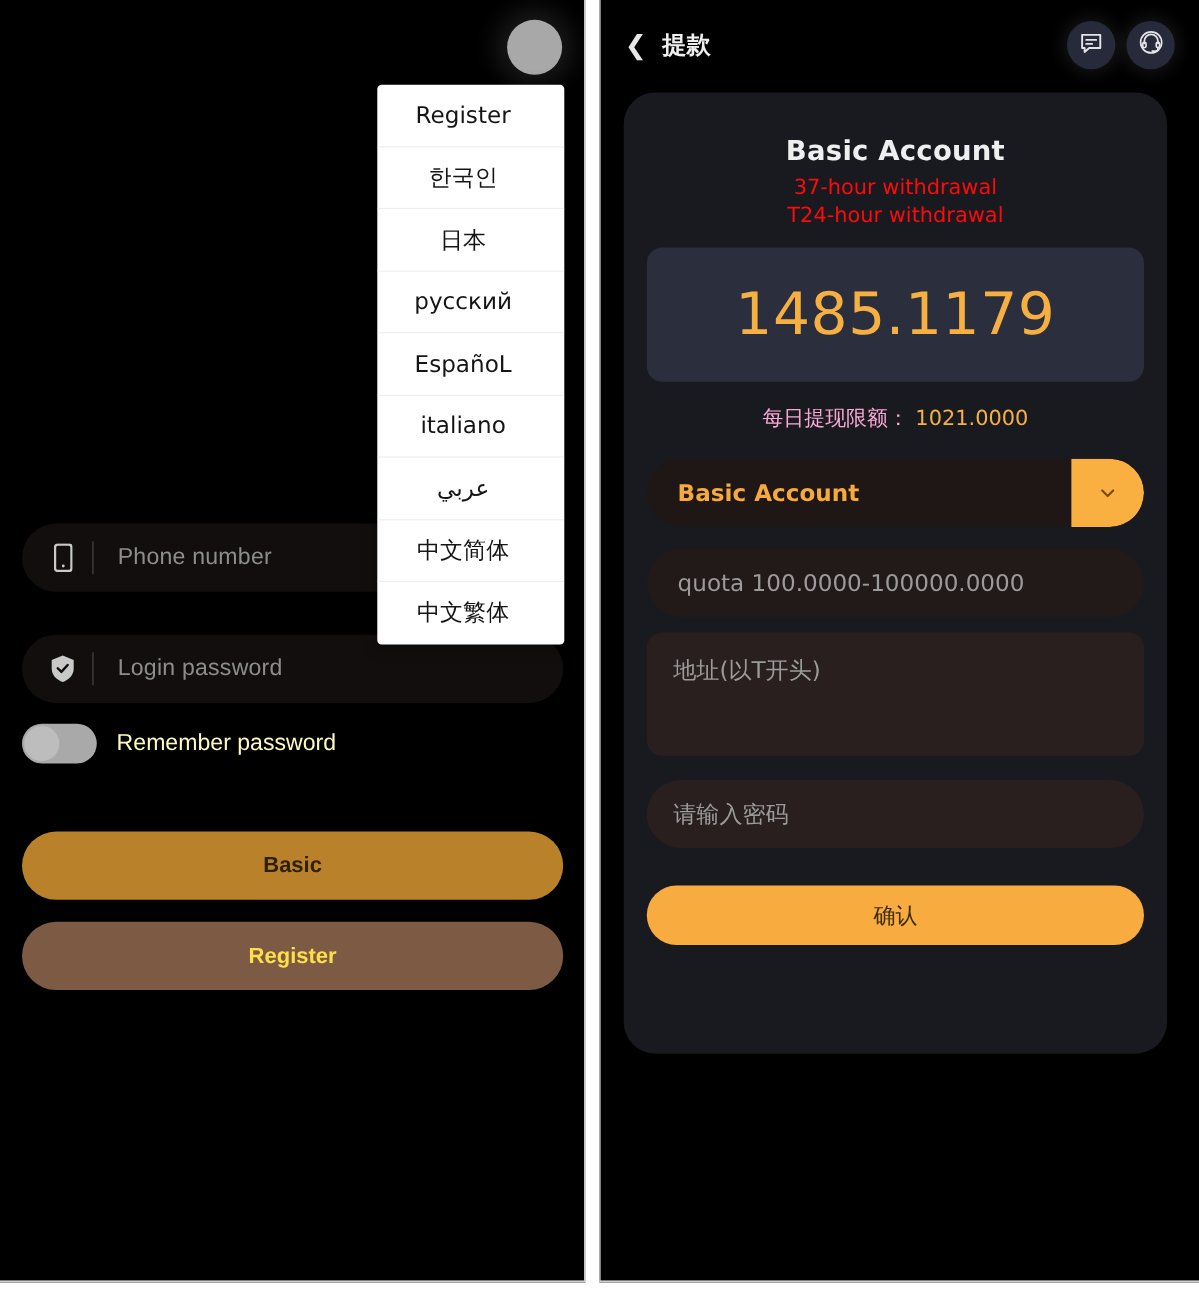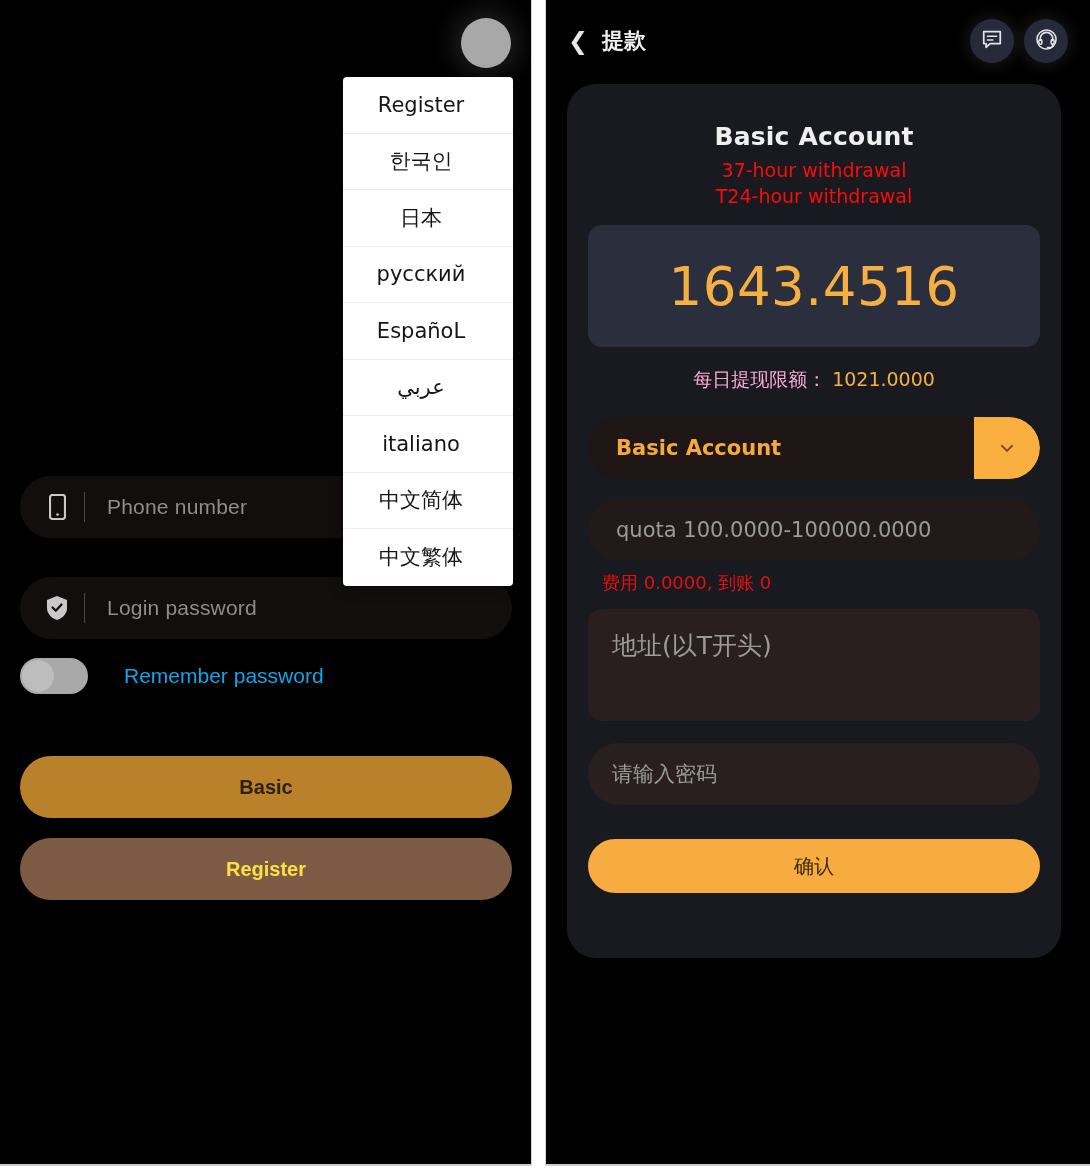--- a/index.html
+++ b/index.html
@@ -66,21 +66,21 @@
   .remember-row { display: flex; align-items: center; margin-top: 18px; }
   .toggle {
     width: 68px; height: 36px; border-radius: 18px;
     background: #a9a9a9; position: relative; flex: none;
   }
   .toggle::after {
     content: ""; position: absolute; left: 2px; top: 2px;
     width: 32px; height: 32px; border-radius: 50%;
     background: #bdbdbd;
   }
-  .remember-label { color: #0ea5e9; font-size: 21px; margin-left: 36px; }
+  .remember-label { color: #fef9c3; font-size: 21px; margin-left: 18px; }
 
   .btn-login, .btn-register {
     height: 62px; border-radius: 31px;
     display: flex; align-items: center; justify-content: center;
     font-size: 20px; font-weight: bold; border: none; width: 100%;
     font-family: "Liberation Sans", sans-serif; cursor: pointer;
   }
   .btn-login { background: #b9812a; color: #2e2009; margin-top: 62px; }
   .btn-register { background: #7d5a43; color: #fde047; margin-top: 20px; }
 
@@ -179,21 +179,21 @@
     margin-top: 10px; padding-left: 14px;
     color: #e31010; font-size: 18px;
     font-family: "DejaVu Sans", "Liberation Sans", sans-serif;
   }
 
   .addr-area {
     margin-top: 14px; height: 112px;
     background: #2a1f1f; border-radius: 14px;
     padding: 20px 24px;
   }
-  .addr-ph { color: #9b9b9b; font-size: 25px;
+  .addr-ph { color: #9b9b9b; font-size: 21px;
     font-family: "DejaVu Sans", "Liberation Sans", sans-serif; }
 
   .pw-input {
     margin-top: 22px; height: 62px;
     background: #2a1f1f; border-radius: 31px;
     display: flex; align-items: center; padding-left: 24px;
   }
   .pw-ph { color: #9b9b9b; font-size: 21px;
     font-family: "DejaVu Sans", "Liberation Sans", sans-serif; }
 
@@ -212,22 +212,22 @@
   <div class="panel-left">
 
     <div class="avatar"></div>
 
     <div class="lang-menu">
       <div class="lang-item">Register</div>
       <div class="lang-item">한국인</div>
       <div class="lang-item">日本</div>
       <div class="lang-item">русский</div>
       <div class="lang-item">EspañoL</div>
+      <div class="lang-item">italiano</div>
       <div class="lang-item">عربي</div>
-      <div class="lang-item">italiano</div>
       <div class="lang-item">中文简体</div>
       <div class="lang-item">中文繁体</div>
     </div>
 
     <div class="login-form">
 
       <div class="field">
         <span class="ico">
           <svg width="17" height="26" viewBox="0 0 17 26">
             <rect x="1" y="1" width="15" height="24" rx="2.5" fill="none" stroke="#c9c9c9" stroke-width="2.2"></rect>
@@ -288,41 +288,40 @@
         </div>
       </div>
     </div>
 
     <div class="wd-card">
       <div class="acct-title">Basic Account</div>
       <div class="acct-warn">37-hour withdrawal</div>
       <div class="acct-warn second">T24-hour withdrawal</div>
 
       <div class="balance-box">
-        <span class="balance-amount">1643.4516</span>
+        <span class="balance-amount">1485.1179</span>
       </div>
 
       <div class="limit-row">
         <span class="limit-label">每日提现限额：</span><span class="limit-value">1021.0000</span>
       </div>
 
       <div class="select-row">
         <span class="select-value">Basic Account</span>
         <span class="select-arrow">
           <svg width="20" height="20" viewBox="0 0 24 24">
             <path d="M6 9.5 L12 15.5 L18 9.5" fill="none" stroke="#7a4a10" stroke-width="2.4" stroke-linecap="round" stroke-linejoin="round"></path>
           </svg>
         </span>
       </div>
 
       <div class="amount-input">
         <span class="amount-ph">quota 100.0000-100000.0000</span>
       </div>
 
-      <div class="fee-note">费用 0.0000, 到账 0</div>
 
       <div class="addr-area">
         <span class="addr-ph">地址(以T开头)</span>
       </div>
 
       <div class="pw-input">
         <span class="pw-ph">请输入密码</span>
       </div>
 
       <button class="btn-confirm">确认</button>

